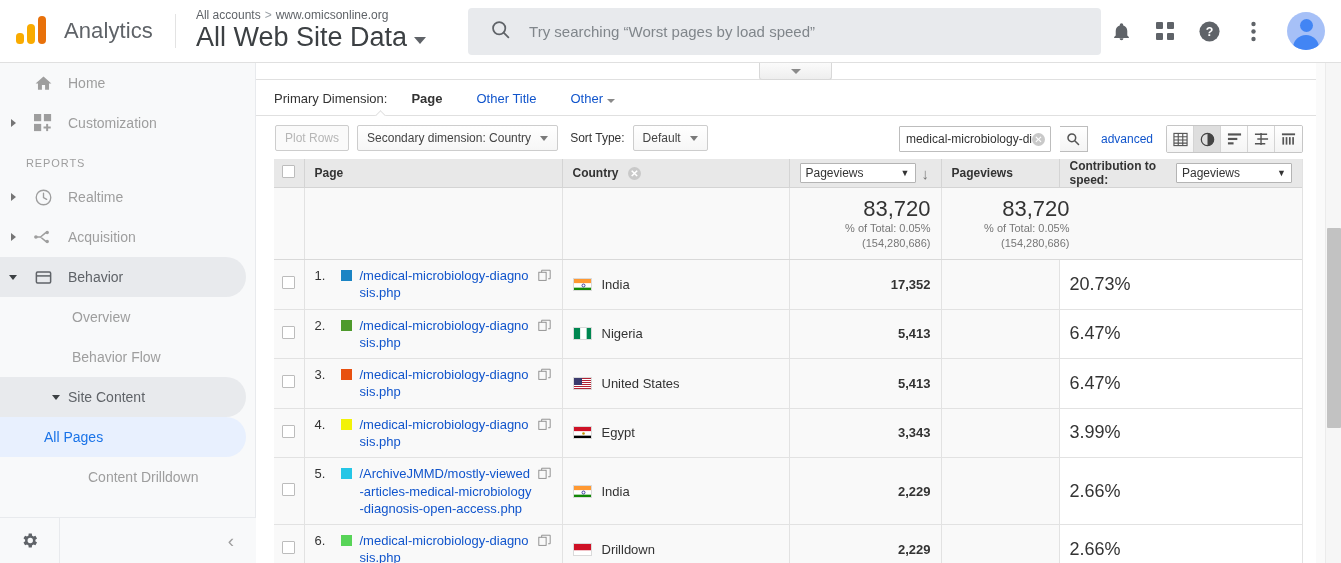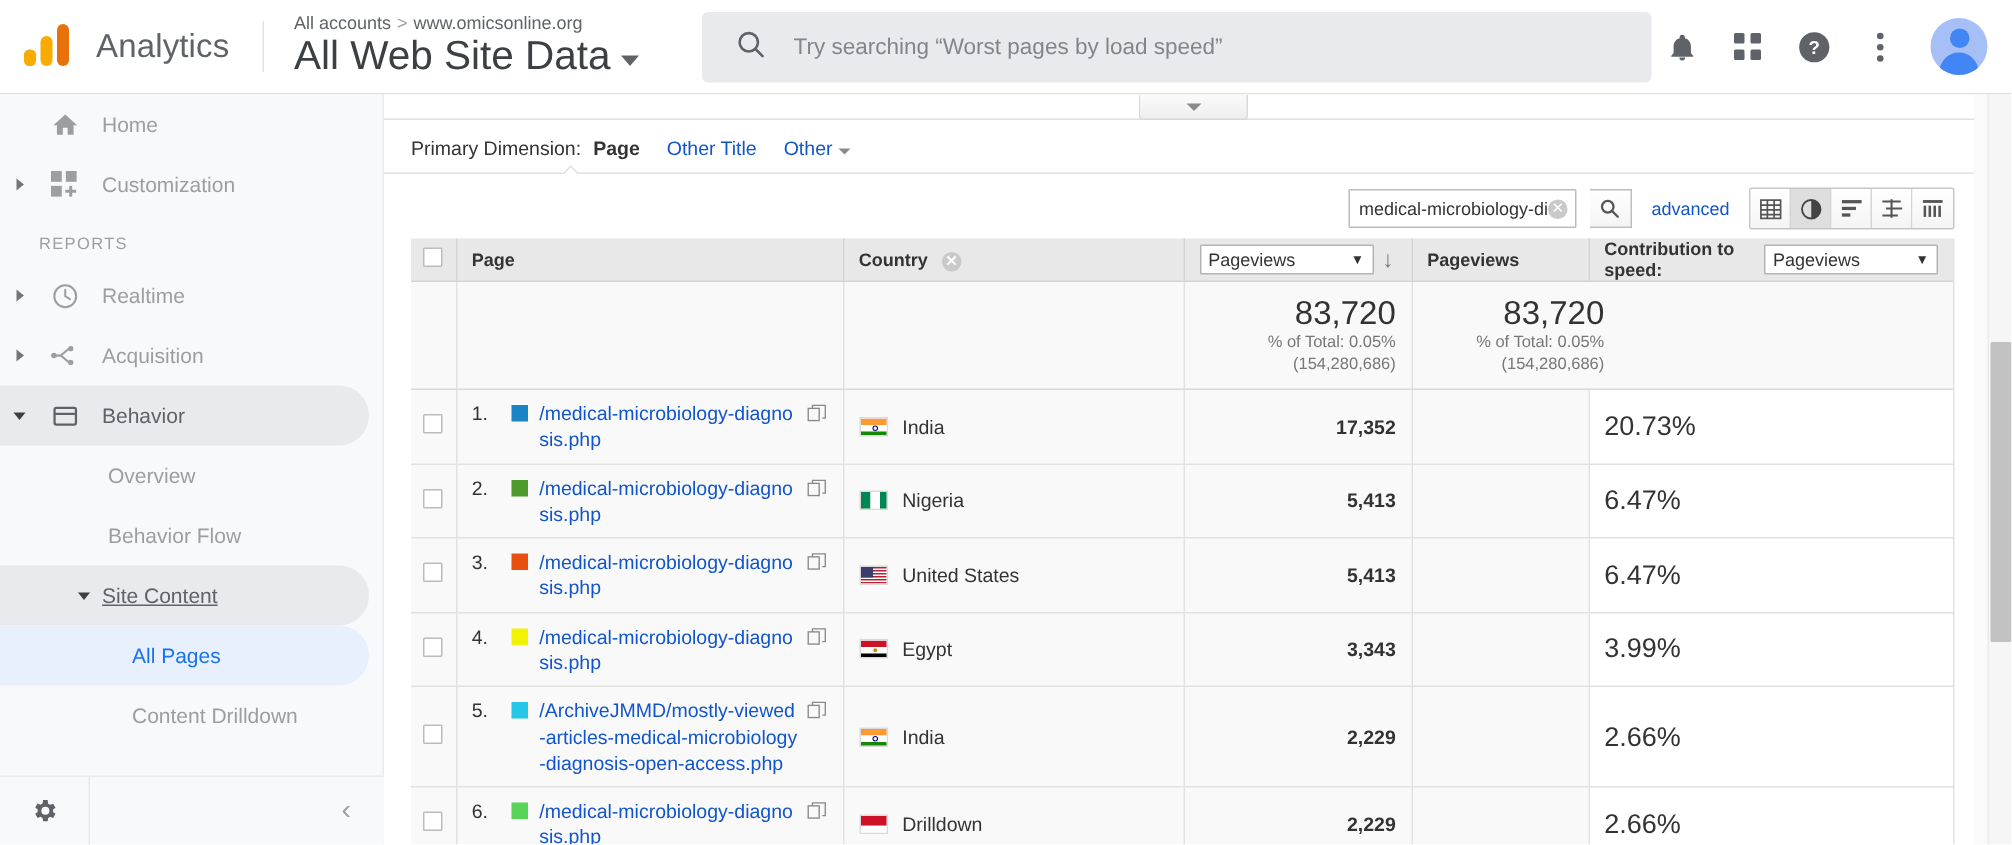--- a/index.html
+++ b/index.html
@@ -83,22 +83,22 @@
   .nav-item.sel { background: #e8eaed; color: #5f6368; }
   .tri-r { width: 0; height: 0; border-top: 4px solid transparent; border-bottom: 4px solid transparent; border-left: 5px solid #757575; }
   .tri-d { width: 0; height: 0; border-left: 4px solid transparent; border-right: 4px solid transparent; border-top: 5px solid #3c4043; }
   .sec-label {
     font-size: 11px; letter-spacing: .9px; color: #9e9e9e; padding: 14px 0 8px 26px;
   }
   .subnav {
     height: 40px; display: flex; align-items: center; cursor: pointer;
     color: #9e9e9e; font-size: 14px; padding-left: 72px; border-radius: 0 20px 20px 0; margin-right: 9px;
   }
-  .subnav.grp { padding-left: 52px; gap: 8px; background: #e8eaed; color: #5f6368; text-decoration: underline; }
-  .subnav.cur { background: #e8f0fe; color: #1a73e8; padding-left: 88px; }
+  .subnav.grp { padding-left: 52px; gap: 8px; background: #e8eaed; color: #5f6368; }
+  .subnav.cur { background: #e8f0fe; color: #1a73e8; padding-left: 44px; }
   .subnav.child { padding-left: 88px; }
   .side-foot {
     position: absolute; bottom: 0; left: 0; width: 256px; height: 46px;
     border-top: 1px solid #e8eaed; display: flex; align-items: center; background: #f8f9fa;
   }
   .side-foot .gearcell {
     width: 60px; height: 46px; display: flex; align-items: center; justify-content: center;
     border-right: 1px solid #e8eaed; cursor: pointer;
   }
   .side-foot .collapse {
@@ -115,21 +115,21 @@
     position: absolute; top: 0px; left: 503px; width: 73px; height: 17px;
     background: linear-gradient(#fbfbfb, #eeeeee); border: 1px solid #d8d8d8;
     border-top: 0; border-radius: 0 0 3px 3px; display: flex;
     align-items: center; justify-content: center; cursor: pointer;
   }
   .chev-sm { width: 0; height: 0; border-left: 5px solid transparent; border-right: 5px solid transparent; border-top: 5px solid #8a8a8a; }
   .hr-line { position: absolute; top: 16px; left: 0; width: 1069px; height: 1px; background: #e0e0e0; }
 
   .primdim {
     position: absolute; top: 28px; left: 18px; display: flex; align-items: center;
-    gap: 0; font-size: 13px; color: #333;
+    gap: 16px; font-size: 13px; color: #333;
   }
   .primdim .pd-lab { color: #333; }
   .primdim .pd-cur { font-weight: bold; color: #333; margin-left: 8px; }
   .primdim .pd-link { color: #1155cc; margin-left: 18px; cursor: pointer; }
   .primdim .pd-other { color: #1155cc; margin-left: 18px; cursor: pointer; }
   .pd-caret { display:inline-block; width: 0; height: 0; margin-left: 4px;
     border-left: 4px solid transparent; border-right: 4px solid transparent; border-top: 4px solid #8a8a8a; }
   .pd-underline { position: absolute; top: 52px; left: 0; width: 1069px; height: 1px; background: #e0e0e0; }
   .pd-notch {
     position: absolute; top: 46px; left: 118px; width: 13px; height: 7px; overflow: hidden;
@@ -412,20 +412,34 @@
       <span class="pd-lab">Primary Dimension:</span>
       <span class="pd-cur">Page</span>
       <span class="pd-link">Other Title</span>
       <span class="pd-other"><span>Other</span><i class="pd-caret"></i></span>
     </div>
     <div class="pd-underline"></div>
     <div class="pd-notch">
         <i></i>
       </div>
 
+    <div class="toolbar2">
+      <div class="btn disabled">
+        <span>Plot Rows</span>
+      </div>
+      <div class="btn">
+        <span>Secondary dimension: Country</span>
+        <i class="bcaret"></i>
+      </div>
+      <span class="sortlabel">Sort Type:</span>
+      <div class="btn">
+        <span>Default</span>
+        <i class="bcaret"></i>
+      </div>
+    </div>
 
     <div class="tb-right">
       <div class="srchbox">
         <input type="text" value="medical-microbiology-dia" style="">
         <span class="clear-x">✕</span>
       </div>
       <div class="srchgo">
         <svg width="14" height="14" viewBox="0 0 24 24" fill="none" stroke="#555" stroke-width="2.6">
           <circle cx="10" cy="10" r="6.6"></circle>
             <line x1="15" y1="15" x2="21.5" y2="21.5" stroke-linecap="round"></line>

